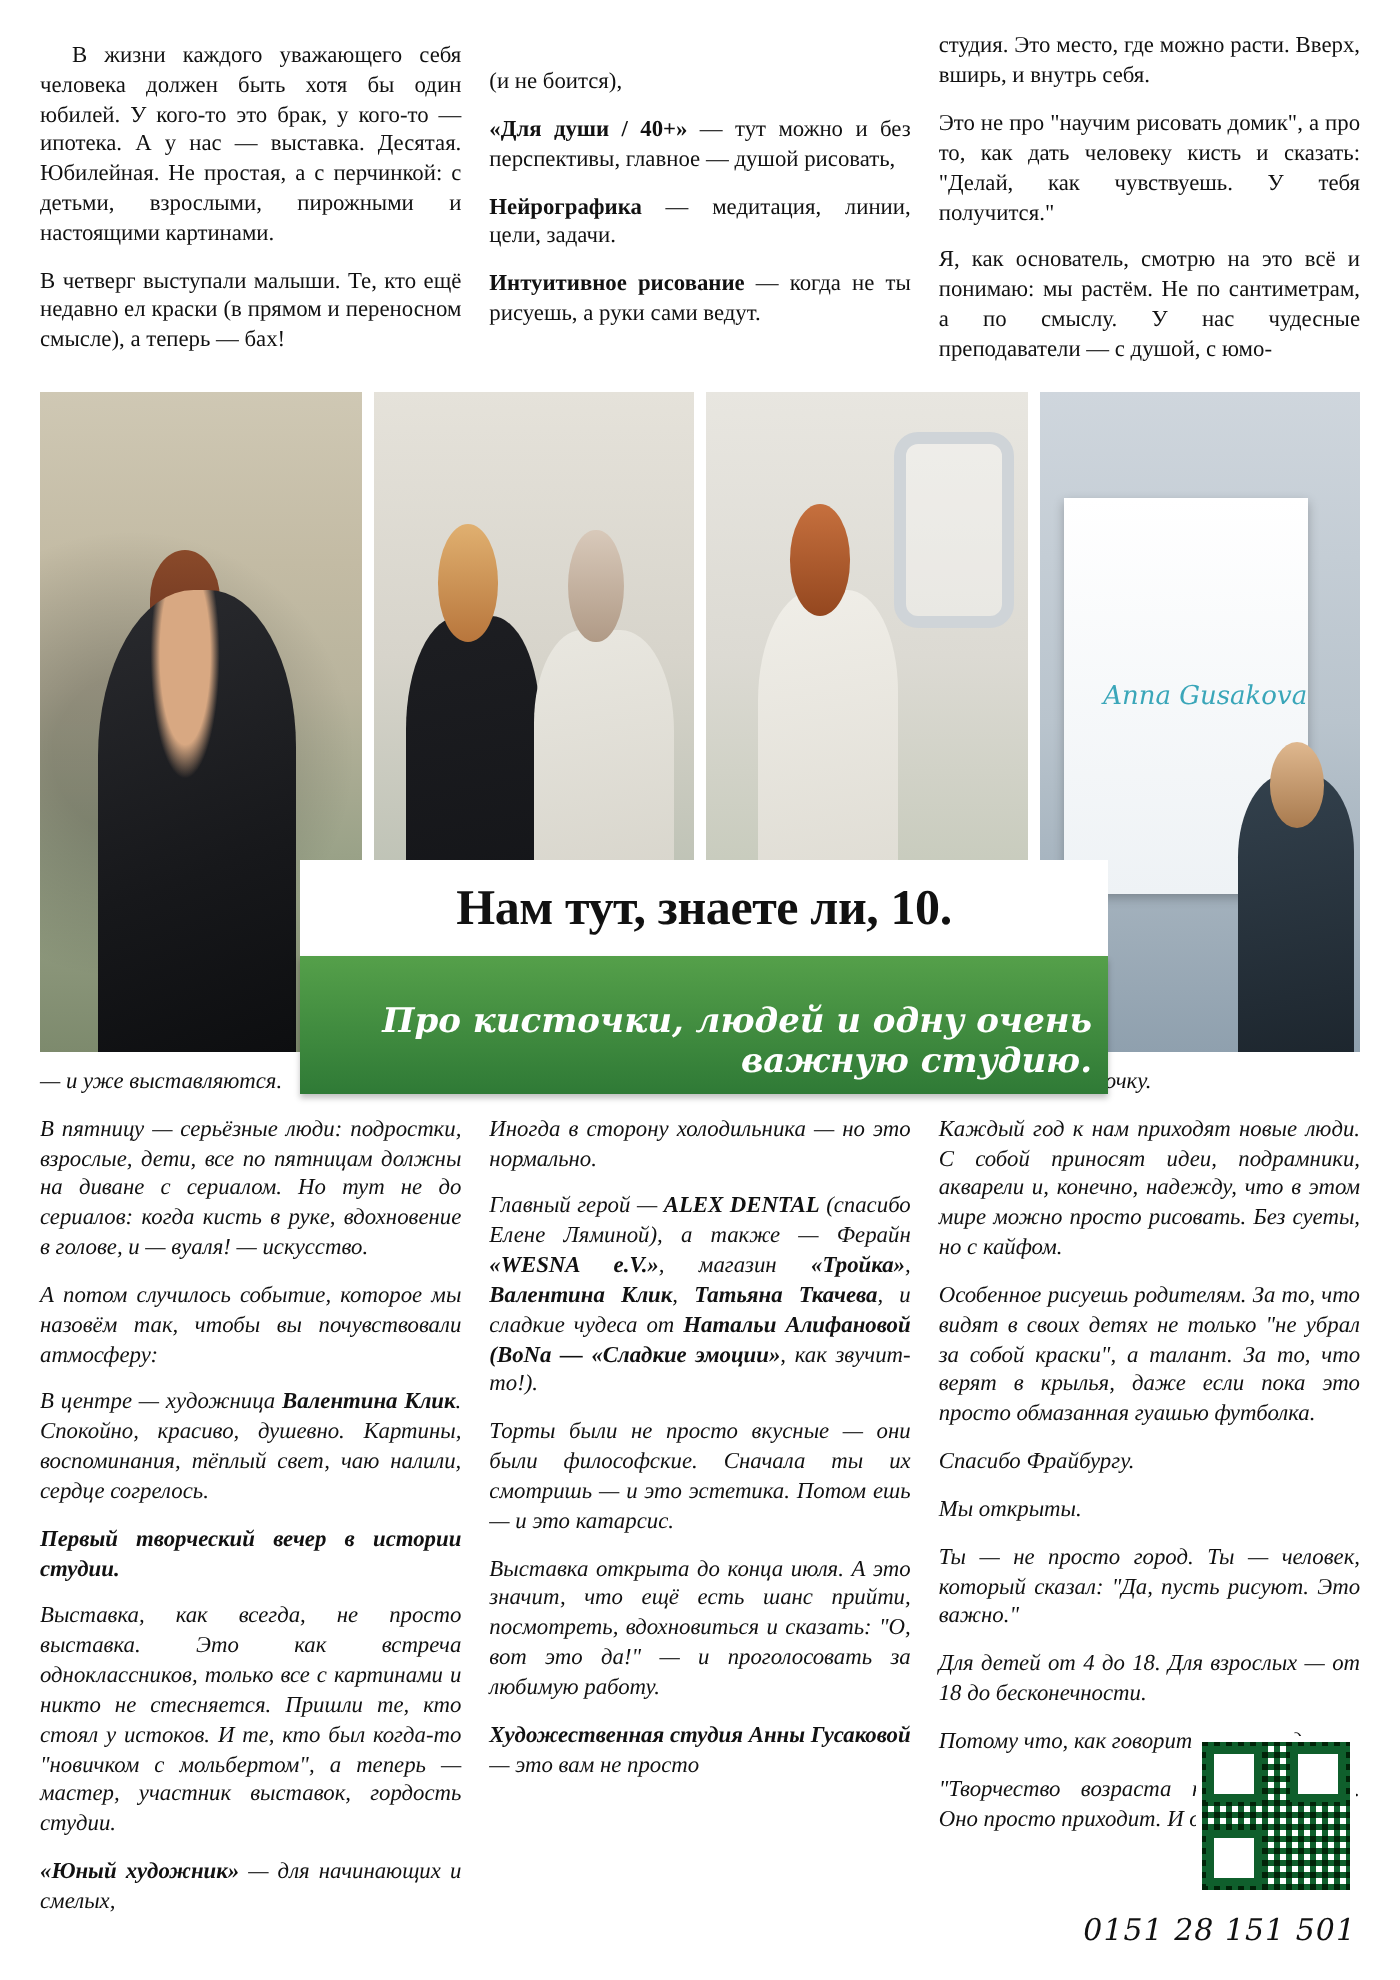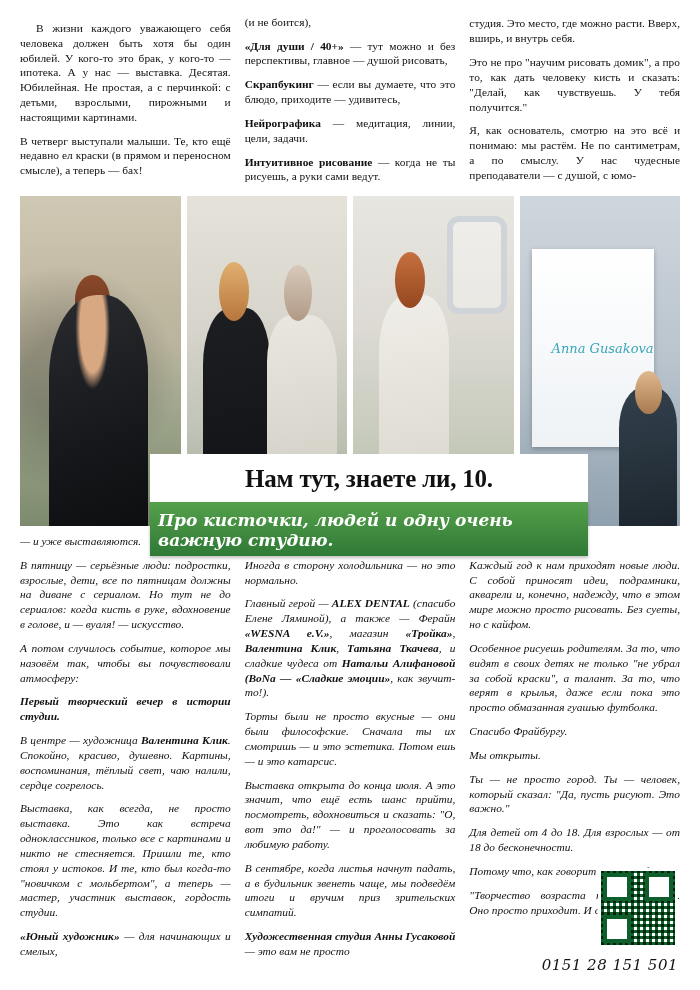--- a/index.html
+++ b/index.html
@@ -190,42 +190,42 @@
     right: 11%; bottom: 34%;
     width: 17%; height: 13%;
     background: linear-gradient(180deg, #dfb88f, #a87a4e);
     border-radius: 50%;
   }
 
   
   .headline-wrap {
     position: absolute;
     left: 150px;
-    top: 454px;
-    width: 438px;
+    top: 430px;
+    width: 404px;
   }
   .headline {
     background: #ffffff;
     text-align: center;
     font-weight: bold;
     font-size: 25px;
     letter-spacing: -0.2px;
     padding: 12px 10px 10px 10px;
     line-height: 1.05;
   }
   .subbar {
     background: #3c8b3f;
     background: linear-gradient(180deg, #55a04a 0%, #2f7a36 100%);
     color: #ffffff;
-    text-align: left;
+    text-align: right;
     font-family: "DejaVu Serif", serif;
     font-style: italic;
     font-weight: bold;
     font-size: 17px;
-    padding: 8px 8px 6px 8px;
+    padding: 23px 8px 6px 8px;
     box-shadow: 0 2px 3px rgba(0,0,0,0.25);
   }
 
   
   .bottom-band {
     display: flex;
     gap: 14px;
     margin-top: 8px;
     font-style: italic;
   }
@@ -279,21 +279,20 @@
 <div class="page">
 
   <div class="top-band">
     <div class="col">
       <p class="indent">В жизни каждого уважающего себя человека должен быть хотя бы один юбилей. У кого-то это брак, у кого-то — ипотека. А у нас — выставка. Десятая. Юбилейная. Не простая, а с перчинкой: с детьми, взрослыми, пирожными и настоящими картинами.</p>
       <p>В четверг выступали малыши. Те, кто ещё недавно ел краски (в прямом и переносном смысле), а теперь — бах!</p>
     </div>
     <div class="col">
       <p>(и не боится),</p>
       <p><b>«Для души / 40+»</b> — тут можно и без перспективы, главное — душой рисовать,</p>
-      <p><b>Скрапбукинг</b> — если вы думаете, что это блюдо, приходите — удивитесь,</p>
       <p><b>Нейрографика</b> — медитация, линии, цели, задачи.</p>
       <p><b>Интуитивное рисование</b> — когда не ты рисуешь, а руки сами ведут.</p>
     </div>
     <div class="col">
       <p>студия. Это место, где можно расти. Вверх, вширь, и внутрь себя.</p>
       <p>Это не про "научим рисовать домик", а про то, как дать человеку кисть и сказать: "Делай, как чувствуешь. У тебя получится."</p>
       <p>Я, как основатель, смотрю на это всё и понимаю: мы растём. Не по сантиметрам, а по смыслу. У нас чудесные преподаватели — с душой, с юмо-</p>
     </div>
   </div>
 
@@ -325,34 +324,33 @@
   <div class="headline-wrap">
     <div class="headline">Нам тут, знаете ли, 10.</div>
     <div class="subbar">Про кисточки, людей и одну очень важную студию.</div>
   </div>
 
   <div class="bottom-band">
     <div class="bcol">
       <p>— и уже выставляются.</p>
       <p>В пятницу — серьёзные люди: подростки, взрослые, дети, все по пятницам должны на диване с сериалом. Но тут не до сериалов: когда кисть в руке, вдохновение в голове, и — вуаля! — искусство.</p>
       <p>А потом случилось событие, которое мы назовём так, чтобы вы почувствовали атмосферу:</p>
+      <p>В центре — художница <b>Валентина Клик</b>. Спокойно, красиво, душевно. Картины, воспоминания, тёплый свет, чаю налили, сердце согрелось.</p>
       <p><b>Первый творческий вечер в истории студии.</b></p>
-      <p>В центре — художница <b>Валентина Клик</b>. Спокойно, красиво, душевно. Картины, воспоминания, тёплый свет, чаю налили, сердце согрелось.</p>
       <p>Выставка, как всегда, не просто выставка. Это как встреча одноклассников, только все с картинами и никто не стесняется. Пришли те, кто стоял у истоков. И те, кто был когда-то "новичком с мольбертом", а теперь — мастер, участник выставок, гордость студии.</p>
       <p><b>«Юный художник»</b> — для начинающих и смелых,</p>
 
     </div>
 
     <div class="bcol">
       <p>Спонсоры были, и какие!</p>
       <p>Иногда в сторону холодильника — но это нормально.</p>
       <p>Главный герой — <b>ALEX DENTAL</b> (спасибо Елене Ляминой), а также — Ферайн <b>«WESNA e.V.»</b>, магазин <b>«Тройка»</b>, <b>Валентина Клик</b>, <b>Татьяна Ткачева</b>, и сладкие чудеса от <b>Натальи Алифановой (BoNa — «Сладкие эмоции»</b>, как звучит-то!).</p>
       <p>Торты были не просто вкусные — они были философские. Сначала ты их смотришь — и это эстетика. Потом ешь — и это катарсис.</p>
       <p>Выставка открыта до конца июля. А это значит, что ещё есть шанс прийти, посмотреть, вдохновиться и сказать: "О, вот это да!" — и проголосовать за любимую работу.</p>
-      <p>В сентябре, когда листья начнут падать, а в будильник звенеть чаще, мы подведём итоги и вручим приз зрительских симпатий.</p>
       <p><b>Художественная студия Анны Гусаковой</b> — это вам не просто</p>
     </div>
 
     <div class="bcol">
       <p>му кривому кружочку.</p>
       <p>Каждый год к нам приходят новые люди. С собой приносят идеи, подрамники, акварели и, конечно, надежду, что в этом мире можно просто рисовать. Без суеты, но с кайфом.</p>
       <p>Особенное рисуешь родителям. За то, что видят в своих детях не только "не убрал за собой краски", а талант. За то, что верят в крылья, даже если пока это просто обмазанная гуашью футболка.</p>
       <p>Спасибо Фрайбургу.</p>
       <p>Мы открыты.</p>
       <p>Ты — не просто город. Ты — человек, который сказал: "Да, пусть рисуют. Это важно."</p>

